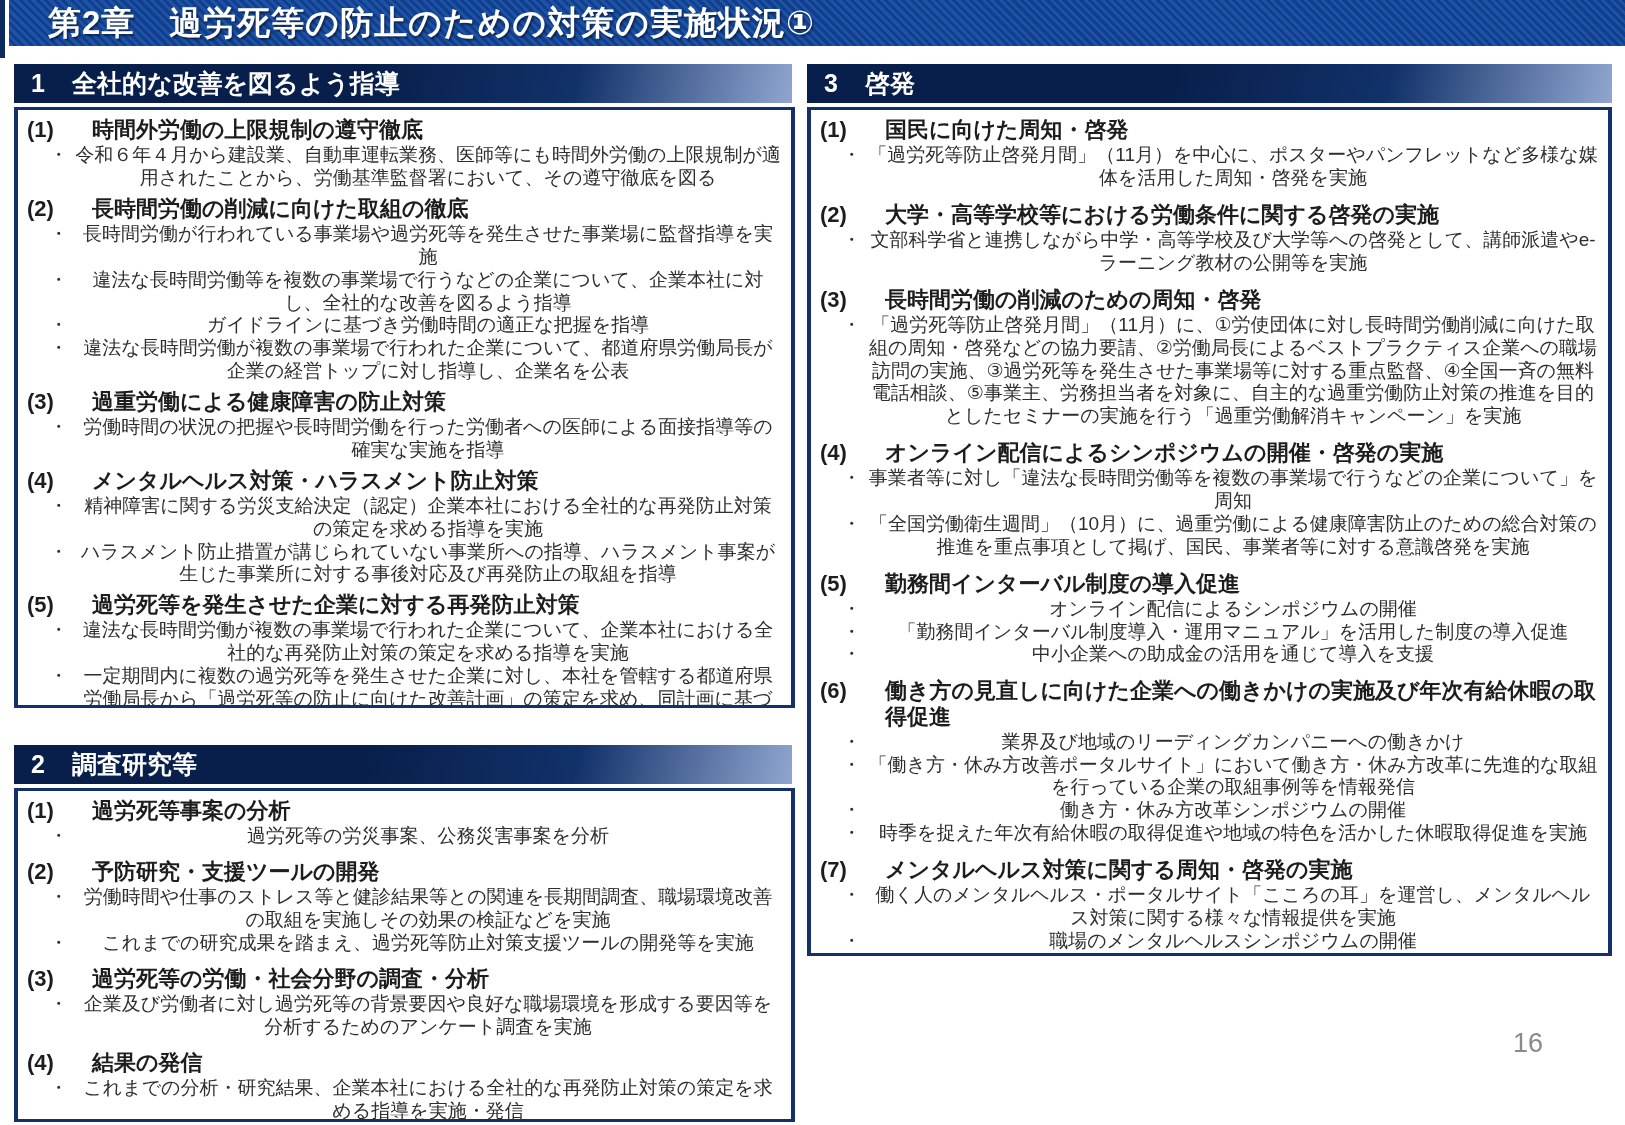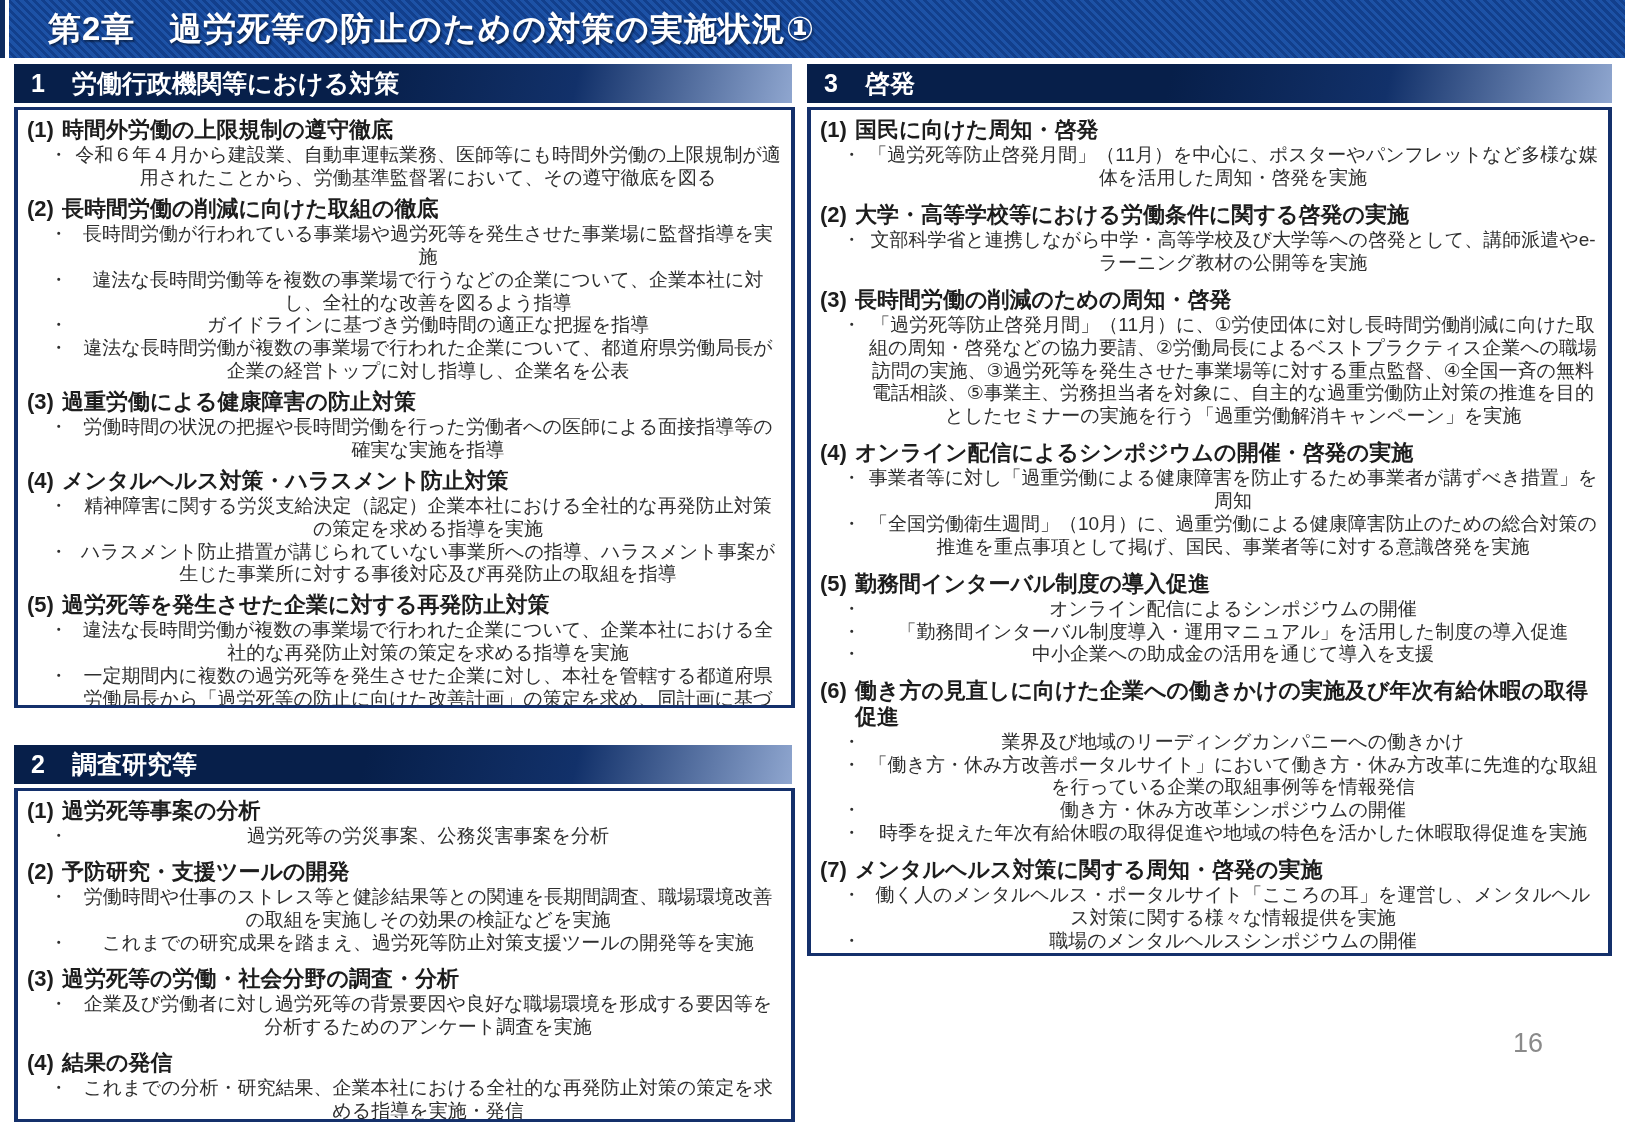--- a/index.html
+++ b/index.html
@@ -4,21 +4,21 @@
 <style>
   html,body{margin:0;padding:0;}
   body{
     width:1625px;height:1125px;position:relative;background:#ffffff;
     font-family:"Liberation Sans","DejaVu Sans",sans-serif;overflow:hidden;
     -webkit-font-smoothing:antialiased;
   }
   
   .edge-strip{position:absolute;left:0;top:0;width:5px;height:58px;background:#0c2a5e;}
   .title-banner{
-    position:absolute;left:9px;top:0;width:1616px;height:58px;
+    position:absolute;left:9px;top:0;width:1616px;height:46px;
     background:repeating-linear-gradient(45deg,#1d52a6 0 3px,#123f8c 3px 6px);
     display:flex;align-items:center;
   }
   .title-text{
     color:#ffffff;font-size:33px;font-weight:bold;padding-left:39px;
     letter-spacing:1px;text-shadow:1.5px 1.5px 2px rgba(0,0,0,.45);white-space:nowrap;
   }
   
   .section-header{
     position:absolute;height:39px;box-sizing:border-box;
@@ -41,41 +41,41 @@
   #box2{left:14px;top:788px;width:781px;height:334px;}
   #box3{left:807px;top:107px;width:805px;height:849px;}
   
   .item + .item{margin-top:6px;}
   #box2 .item + .item{margin-top:11px;}
   #box3 .item + .item{margin-top:12px;}
   .item-heading{
     display:flex;font-weight:bold;color:#1d1d1d;font-size:22px;line-height:1.15;
   }
   .item-num{flex:0 0 auto;margin-right:8px;}
-  .item-title{flex:1 1 auto;}
+  .item-title{flex:1 1 auto;margin-left:30px;}
   .bullets{margin:2px 0 0 22px;}
   .bullet{display:flex;font-size:19px;line-height:1.2;color:#2e2e2e;}
   .bullet-dot{flex:0 0 26px;}
   .bullet-text{flex:1 1 auto;text-align:center;}
   
   .page-number{
     position:absolute;right:82px;top:1028px;font-size:27px;color:#8a8a8a;text-align:center;
   }
 </style>
 </head>
 <body>
 
 <div class="edge-strip"></div>
 <div class="title-banner">
   <span class="title-text">第2章　過労死等の防止のための対策の実施状況①</span>
 </div>
 
 <div class="section-header" id="hdr1">
   <span class="sec-num">1</span>
-  <span class="sec-title">労働行政機関等における対策</span>
+  <span class="sec-title">全社的な改善を図るよう指導</span>
 </div>
 <div class="box" id="box1">
     <div class="item">
       <div class="item-heading">
         <span class="item-num">(1)</span>
         <span class="item-title">時間外労働の上限規制の遵守徹底</span>
       </div>
       <div class="bullets">
         <div class="bullet">
           <span class="bullet-dot">・</span>
@@ -254,21 +254,21 @@
       </div>
     </div>
     <div class="item">
       <div class="item-heading">
         <span class="item-num">(4)</span>
         <span class="item-title">オンライン配信によるシンポジウムの開催・啓発の実施</span>
       </div>
       <div class="bullets">
         <div class="bullet">
           <span class="bullet-dot">・</span>
-          <span class="bullet-text">事業者等に対し「過重労働による健康障害を防止するため事業者が講ずべき措置」を周知</span>
+          <span class="bullet-text">事業者等に対し「違法な長時間労働等を複数の事業場で行うなどの企業について」を周知</span>
         </div>
         <div class="bullet">
           <span class="bullet-dot">・</span>
           <span class="bullet-text">「全国労働衛生週間」（10月）に、過重労働による健康障害防止のための総合対策の推進を重点事項として掲げ、国民、事業者等に対する意識啓発を実施</span>
         </div>
       </div>
     </div>
     <div class="item">
       <div class="item-heading">
         <span class="item-num">(5)</span>

